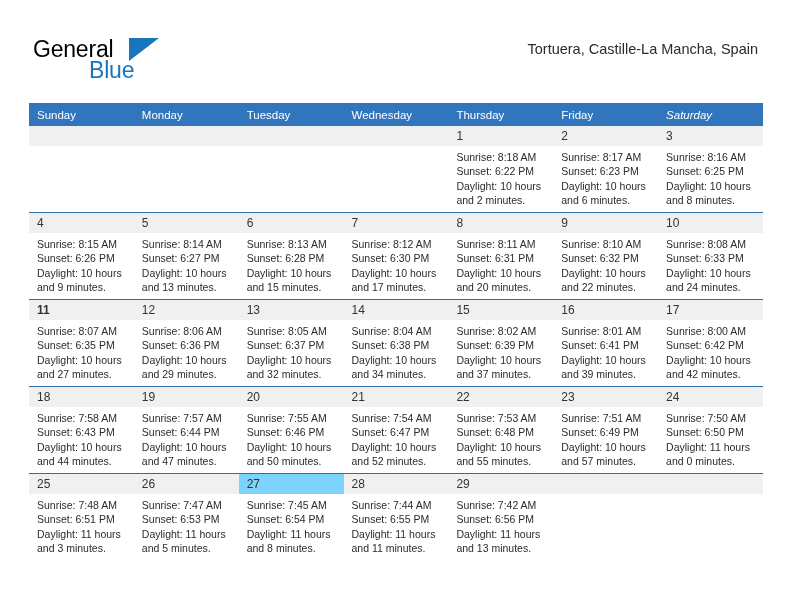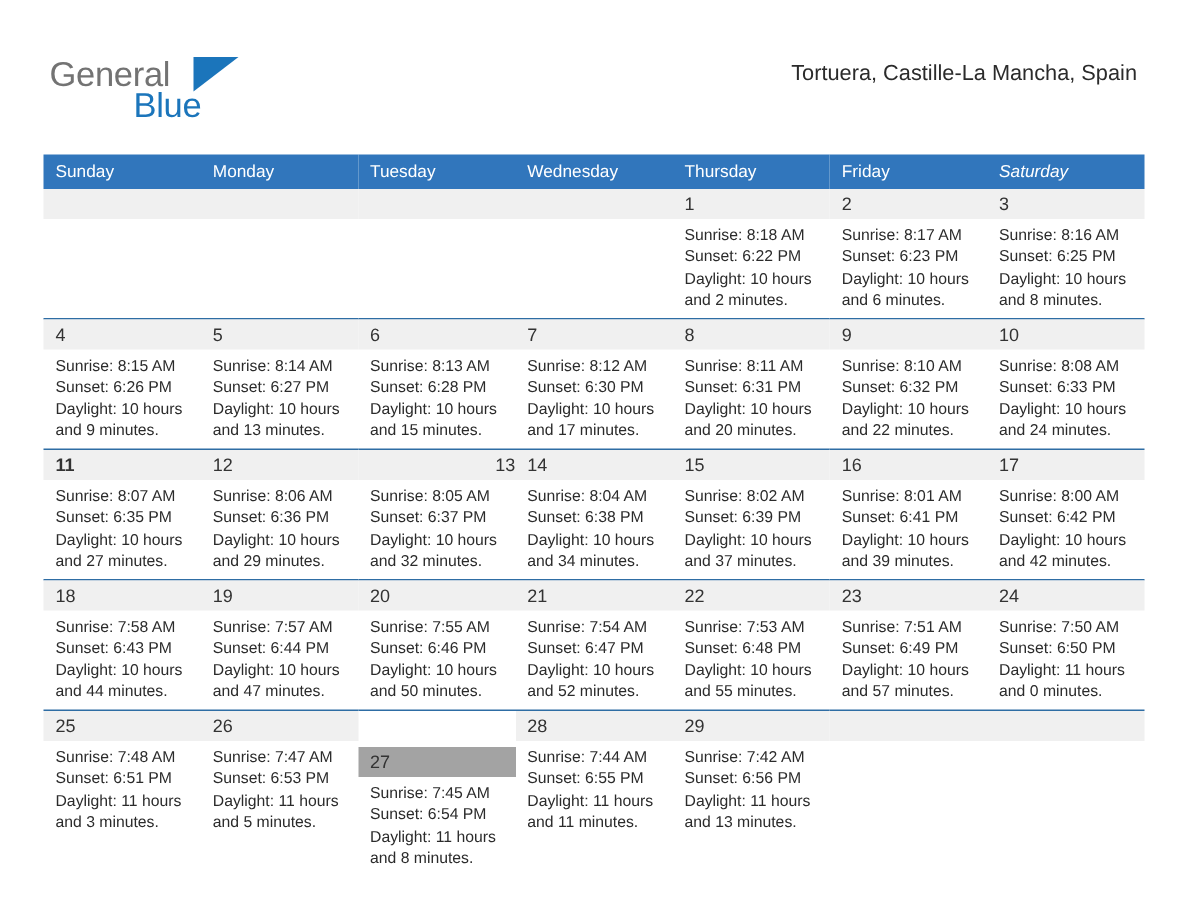--- a/index.html
+++ b/index.html
@@ -35,21 +35,21 @@
     top: 36px;
     width: 190px;
     height: 50px;
   }
   .brand-general {
     position: absolute;
     left: 0;
     top: 0;
     font-size: 23px;
     letter-spacing: -0.2px;
-    color: #737373;
+    color: #000000;
     font-family: "Liberation Sans", sans-serif;
   }
   .brand-blue {
     position: absolute;
     left: 56px;
     top: 21px;
     font-size: 23px;
     letter-spacing: -0.2px;
     color: #1b75bb;
     font-family: "Liberation Sans", sans-serif;
@@ -331,21 +331,21 @@
               <div class="dayinfo">
                 <div>Sunrise: 8:06 AM</div>
                 <div>Sunset: 6:36 PM</div>
                 <div>Daylight: 10 hours</div>
                 <div>and 29 minutes.</div>
               </div>
             </div>
           </td>
           <td style="border-top-color: rgb(46, 109, 164);">
             <div class="daybox">
-              <div class="daynum-strip" style="background: rgb(240, 240, 240); text-align: right;">13</div>
+              <div class="daynum-strip" style="background: rgb(240, 240, 240);">13</div>
               <div class="dayinfo">
                 <div>Sunrise: 8:05 AM</div>
                 <div>Sunset: 6:37 PM</div>
                 <div>Daylight: 10 hours</div>
                 <div>and 32 minutes.</div>
               </div>
             </div>
           </td>
           <td style="border-top-color: rgb(46, 109, 164);">
             <div class="daybox">
@@ -489,21 +489,21 @@
               <div class="dayinfo">
                 <div>Sunrise: 7:47 AM</div>
                 <div>Sunset: 6:53 PM</div>
                 <div>Daylight: 11 hours</div>
                 <div>and 5 minutes.</div>
               </div>
             </div>
           </td>
           <td style="border-top-color: rgb(46, 109, 164);">
             <div class="daybox">
-              <div class="daynum-strip" style="background: #a3a3a3; margin-top: 24px;">27</div>
+              <div class="daynum-strip" style="background: #7dd3fc;">27</div>
               <div class="dayinfo">
                 <div>Sunrise: 7:45 AM</div>
                 <div>Sunset: 6:54 PM</div>
                 <div>Daylight: 11 hours</div>
                 <div>and 8 minutes.</div>
               </div>
             </div>
           </td>
           <td style="border-top-color: rgb(46, 109, 164);">
             <div class="daybox">

